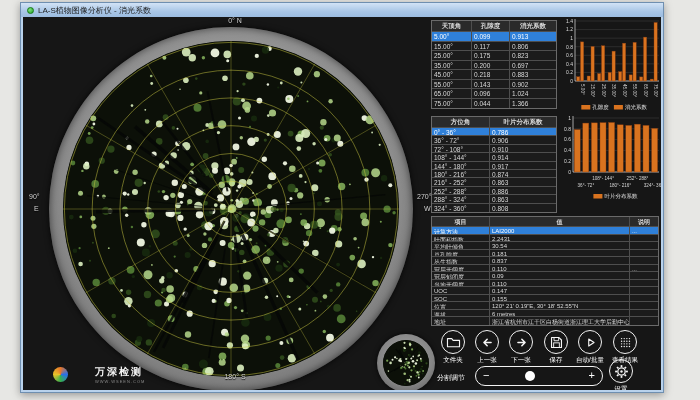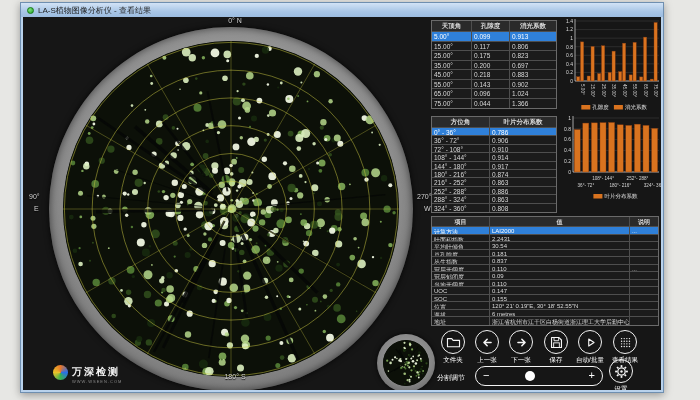--- a/index.html
+++ b/index.html
@@ -41,33 +41,33 @@
           background:transparent; display:flex; align-items:center; justify-content:center; cursor:pointer; }
   .tbtn svg { width:17px; height:17px; }
   .tlabel { position:absolute; width:44px; text-align:center; color:#fff; font-size:6.5px; }
 
   .slider-label { position:absolute; left:414px; top:356px; color:#fff; font-size:7px; }
   .slider { position:absolute; left:452px; top:349px; width:128px; height:20px; border:1.5px solid #f2f2f2; border-radius:10px; }
   .slider .minus { position:absolute; left:7px; top:2px; color:#fff; font-size:11px; }
   .slider .plus  { position:absolute; right:7px; top:2px; color:#fff; font-size:11px; }
   .slider .thumb { position:absolute; left:48px; top:3.5px; width:10px; height:10px; border-radius:50%; background:#fff; }
 
-  .logo { position:absolute; left:30px; top:348px; display:flex; align-items:flex-start; }
+  .logo { position:absolute; left:30px; top:348px; display:flex; align-items:center;gap:23px; }
   .logo-mark { width:15px; height:15px; border-radius:50%;
                background:conic-gradient(#e8772a,#2a6fe8,#37b04e,#e8c22a,#e8772a); margin-right:4px; }
   .logo-text .brand { color:#f5f5f5; font-size:10px; font-weight:bold; letter-spacing:2px; }
   .logo-text .sub { color:#8a8a8a; font-size:4px; letter-spacing:1px; }
 </style>
 </head>
 <body>
 
 <div class="window">
   <div class="titlebar">
     <span class="title-dot"></span>
-    <span class="title-text">LA-S植物图像分析仪 - 查看结果</span>
+    <span class="title-text">LA-S植物图像分析仪 - 消光系数</span>
   </div>
 
   <div class="content">
 
     <div class="ring">
       <div class="photo">
         <svg id="fisheye-svg" viewBox="-168 -168 336 336">
             <circle cx="0" cy="0" r="168" fill="#0c1008"></circle>
             <circle cx="-104.3" cy="6.3" r="1.7" fill="#f0f7e2" opacity="0.95"></circle>
             <circle cx="-90.2" cy="33.6" r="4.0" fill="#f0f7e2" opacity="0.95"></circle>

